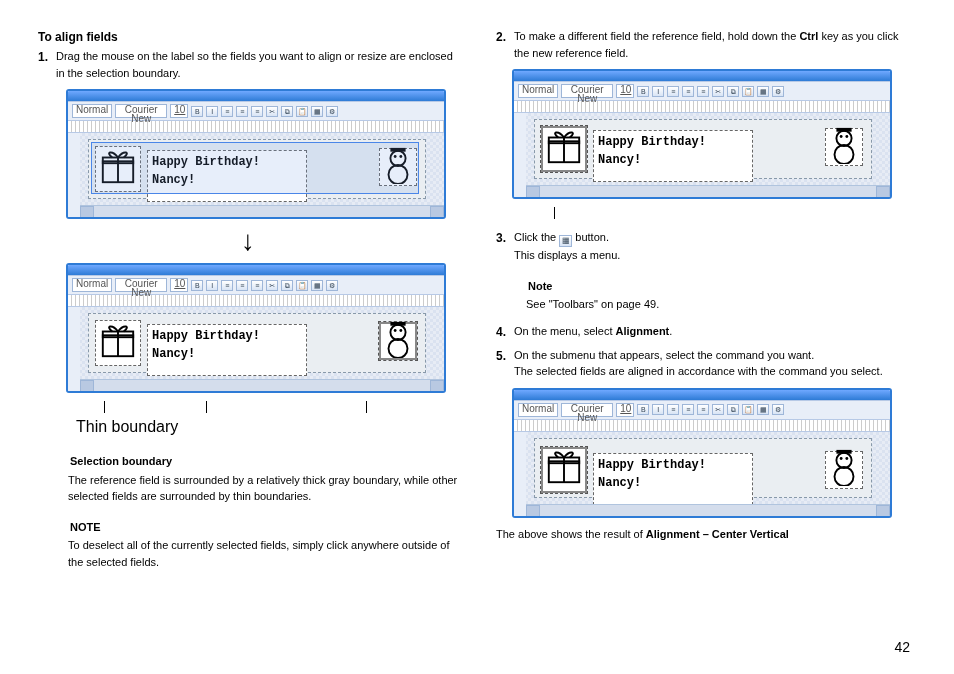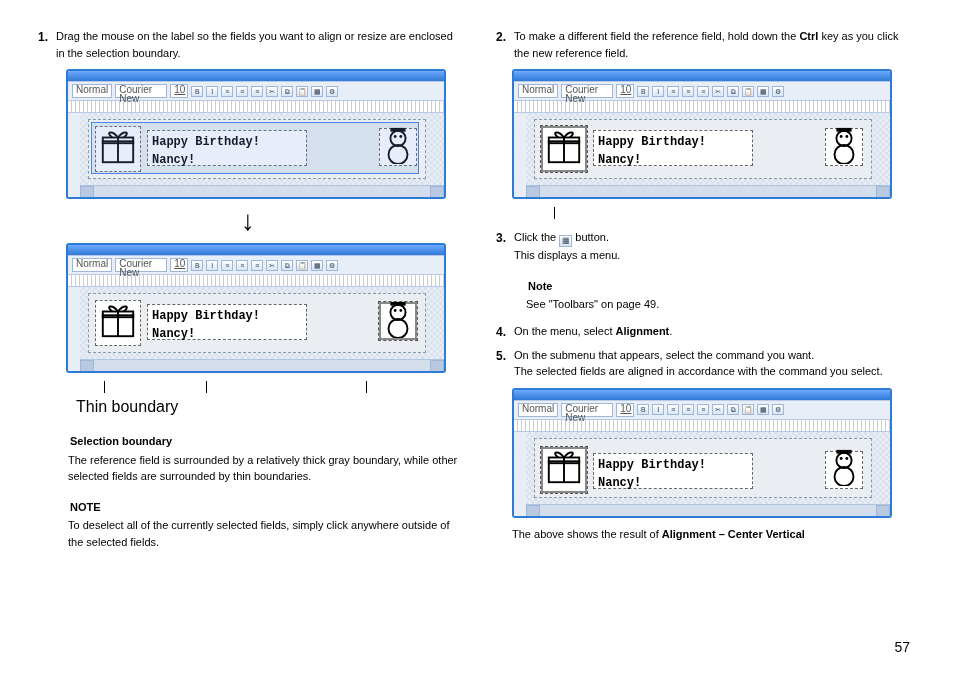--- a/index.html
+++ b/index.html
@@ -53,21 +53,21 @@
     color: #555;
   }
   .tb-box {
     border: 1px solid #9eb6d8;
     background: #fff;
     padding: 0 3px;
     height: 14px;
     line-height: 9px;
     font-size: 10px;
   }
-  .tb-sel { width: 52px; }
+  .tb-sel { width: 52px; text-align: center; }
   .tb-sel-n { width: 18px; text-decoration: underline; }
   .tb-btn {
     width: 12px; height: 11px;
     border: 1px solid #9eb6d8;
     background: linear-gradient(#fff,#d8e4f5);
     font-size: 7px;
     text-align: center;
     line-height: 9px;
     color: #345;
   }
@@ -93,21 +93,21 @@
     background: #fff;
     border: 1px dashed #666;
   }
   .field.thick { border: 2px solid #888; outline: 1px dashed #555; }
   .f-icon {
     left: 6px; top: 6px; width: 46px; height: 46px;
     display: flex; align-items: center; justify-content: center;
   }
   .gift svg, .snowman svg { width: 38px; height: 38px; }
   .f-text {
-    left: 58px; top: 10px; width: 160px; height: 36px;
+    left: 58px; top: 10px; width: 160px; height: 52px;
     font-family: "Courier New", monospace;
     font-weight: bold;
     font-size: 12px;
     padding: 2px 4px;
   }
   .f-snow {
     right: 8px; top: 8px; width: 38px; height: 38px;
     display: flex; align-items: center; justify-content: center;
   }
   .sel-box {
@@ -162,20 +162,21 @@
   }
   b { font-weight: bold; }
 </style>
 </head>
 <body>
 
 <div class="columns">
 
   <div class="col">
 
+    <div class="heading">To align fields</div>
 
     <div class="step">
       <div class="num">1.</div>
       <div class="body">Drag the mouse on the label so the fields you want to align or resize are enclosed in the selection boundary.</div>
     </div>
 
     <div class="editor-wrap">
       <div class="editor">
         <div class="titlebar"></div>
         <div class="toolbar">
@@ -432,20 +433,20 @@
                     <rect x="12" y="2" width="16" height="4" fill="#000"></rect>
                   </svg>
               </span>
             </div>
           </div>
           <div class="scroll-b"></div>
         </div>
       </div>
     </div>
 
-    <div class="para" style="margin-left:16px; margin-top:8px;">
+    <div class="para" style="margin-top:8px;">
       <span>The above shows the result of </span><b>Alignment – Center Vertical</b>
     </div>
 
   </div>
 </div>
 
-<div class="page-num">57</div>
+<div class="page-num">42</div>
 
 </body></html>

